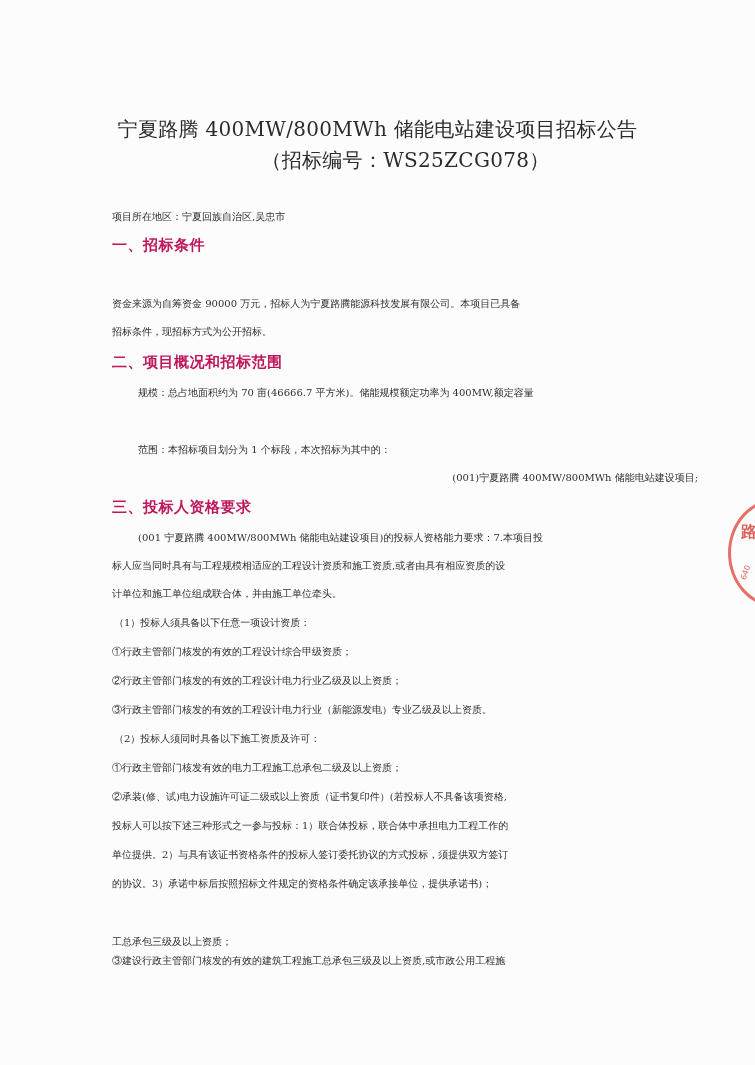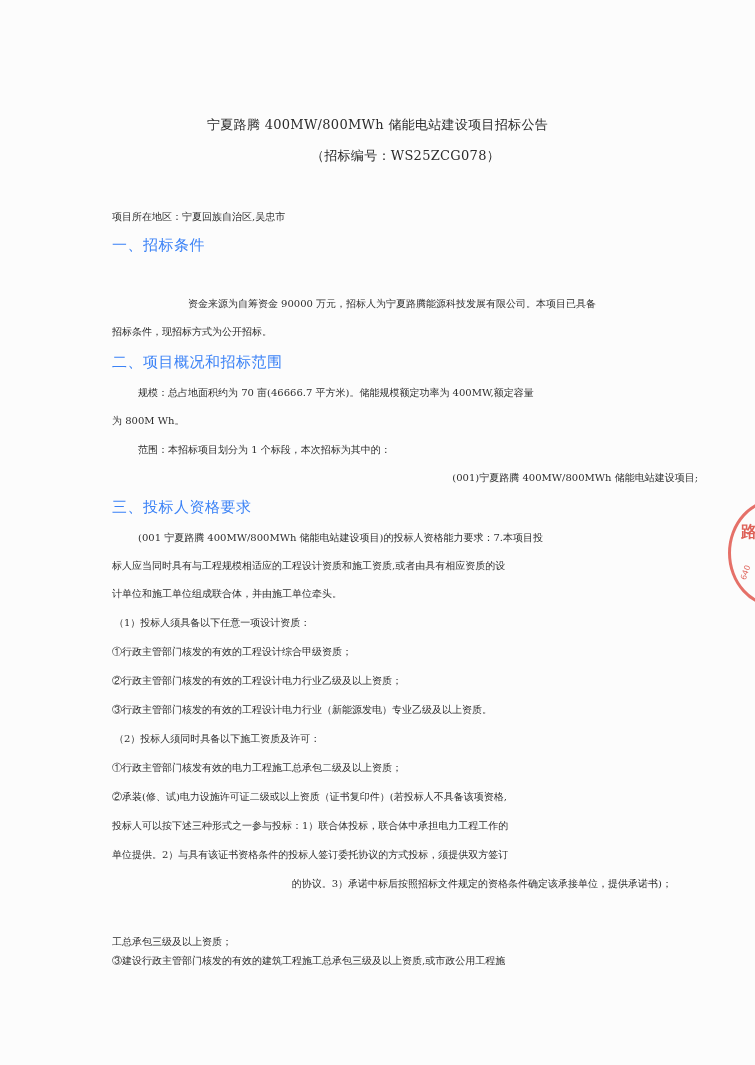--- a/index.html
+++ b/index.html
@@ -18,43 +18,43 @@
     .page {
       position: absolute;
       left: 0; top: 0;
       width: 755px; height: 1065px;
       background: #fcfcfc;
     }
     .title {
       position: absolute;
       left: 0; width: 755px;
       text-align: center;
-      font-size: 13px;
+      font-size: 20px;
       letter-spacing: 0.3px;
       color: #2b2b2b;
     }
     .title.main { top: 116px; }
     .title.sub { top: 147px; padding-left: 28px; }
     .line {
       position: absolute;
       left: 112px;
       width: 560px;
       font-size: 10px;
       line-height: 18px;
       white-space: nowrap;
       color: #2e2e2e;
     }
     .line.indent { left: 138px; }
     .heading {
       position: absolute;
       left: 112px;
       font-size: 15px;
-      font-weight: normal;
+      font-weight: bold;
       font-family: "DejaVu Sans", "Liberation Sans", sans-serif;
-      color: #3b82f6;
+      color: #be185d;
       letter-spacing: 0.5px;
     }
     .seal {
       position: absolute;
       left: 728px;
       top: 498px;
       width: 100px;
       height: 110px;
       border: 3px solid #e0574d;
       border-radius: 50%;
@@ -89,43 +89,42 @@
 <body>
 
 <div class="page">
 
   <div class="title main">宁夏路腾 400MW/800MWh 储能电站建设项目招标公告</div>
   <div class="title sub">（招标编号：WS25ZCG078）</div>
 
   <div class="line" style="top:208px;">项目所在地区：宁夏回族自治区,吴忠市</div>
 
   <div class="heading" style="top:236px;">一、招标条件</div>
-  <div class="line" style="top:295px;text-align:center;">资金来源为自筹资金 90000 万元，招标人为宁夏路腾能源科技发展有限公司。本项目已具备</div>
+  <div class="line" style="top:295px;">资金来源为自筹资金 90000 万元，招标人为宁夏路腾能源科技发展有限公司。本项目已具备</div>
   <div class="line" style="top:323px;">招标条件，现招标方式为公开招标。</div>
 
   <div class="heading" style="top:353px;">二、项目概况和招标范围</div>
   <div class="line indent" style="top:384px;">规模：总占地面积约为 70 亩(46666.7 平方米)。储能规模额定功率为 400MW,额定容量</div>
-  <div class="line" style="top:412px;">为 800M Wh。</div>
   <div class="line indent" style="top:441px;">范围：本招标项目划分为 1 个标段，本次招标为其中的：</div>
   <div class="line indent" style="top:469px;text-align:right;">(001)宁夏路腾 400MW/800MWh 储能电站建设项目;</div>
 
   <div class="heading" style="top:498px;">三、投标人资格要求</div>
   <div class="line indent" style="top:529px;">(001 宁夏路腾 400MW/800MWh 储能电站建设项目)的投标人资格能力要求：7.本项目投</div>
   <div class="line" style="top:557px;">标人应当同时具有与工程规模相适应的工程设计资质和施工资质,或者由具有相应资质的设</div>
   <div class="line" style="top:585px;">计单位和施工单位组成联合体，并由施工单位牵头。</div>
   <div class="line" style="top:614px; left:114px;">（1）投标人须具备以下任意一项设计资质：</div>
   <div class="line" style="top:643px;">①行政主管部门核发的有效的工程设计综合甲级资质；</div>
   <div class="line" style="top:701px;">③行政主管部门核发的有效的工程设计电力行业（新能源发电）专业乙级及以上资质。</div>
   <div class="line" style="top:672px;">②行政主管部门核发的有效的工程设计电力行业乙级及以上资质；</div>
   <div class="line" style="top:730px; left:114px;">（2）投标人须同时具备以下施工资质及许可：</div>
   <div class="line" style="top:759px;">①行政主管部门核发有效的电力工程施工总承包二级及以上资质；</div>
   <div class="line" style="top:788px;">②承装(修、试)电力设施许可证二级或以上资质（证书复印件）(若投标人不具备该项资格,</div>
   <div class="line" style="top:817px;">投标人可以按下述三种形式之一参与投标：1）联合体投标，联合体中承担电力工程工作的</div>
   <div class="line" style="top:846px;">单位提供。2）与具有该证书资格条件的投标人签订委托协议的方式投标，须提供双方签订</div>
-  <div class="line" style="top:875px;text-align:right;">的协议。3）承诺中标后按照招标文件规定的资格条件确定该承接单位，提供承诺书)；</div>
+  <div class="line" style="top:875px;">的协议。3）承诺中标后按照招标文件规定的资格条件确定该承接单位，提供承诺书)；</div>
   <div class="line" style="top:904px;margin-top:48px;">③建设行政主管部门核发的有效的建筑工程施工总承包三级及以上资质,或市政公用工程施</div>
   <div class="line" style="top:933px;">工总承包三级及以上资质；</div>
 
   <div class="seal"></div>
   <div class="seal-text">路</div>
   <div class="seal-num">640</div>
 
 </div>
 
 </body></html>

